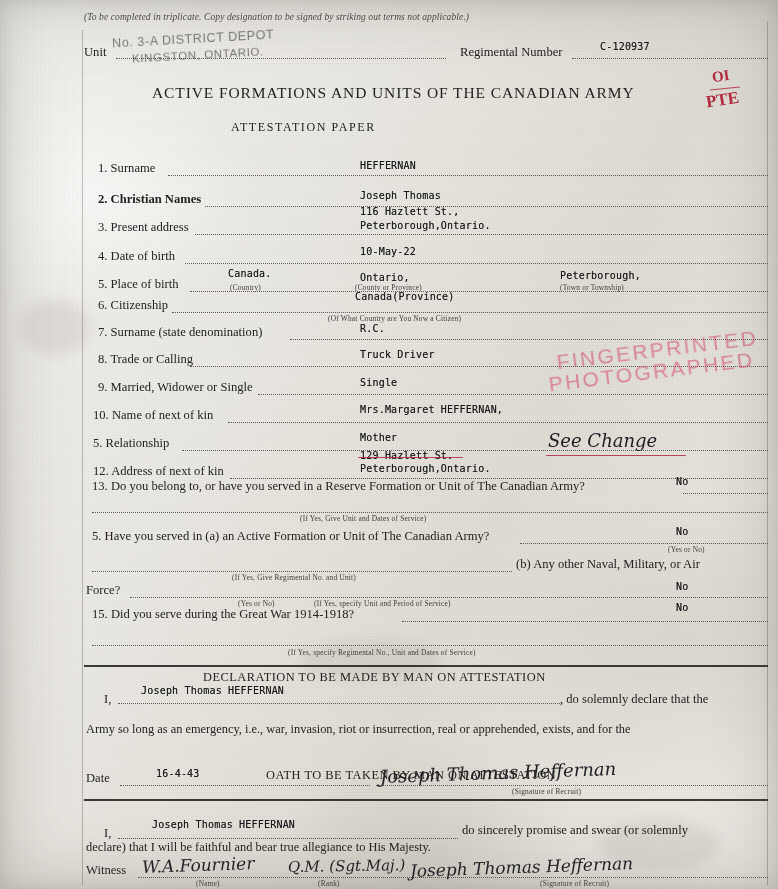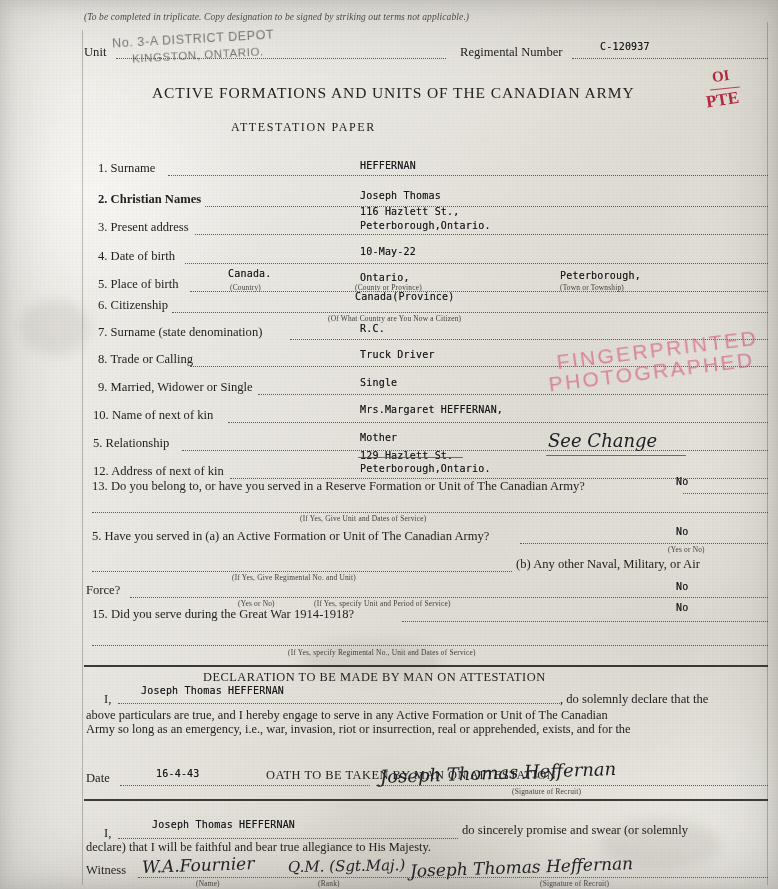--- a/index.html
+++ b/index.html
@@ -280,21 +280,20 @@
 
   <div class="abs rule thick" style="left:84px;top:665px;width:684px;"></div>
 
   <div class="abs printed section-head" style="left:203px;top:670px;">DECLARATION TO BE MADE BY MAN ON ATTESTATION</div>
 
   <div class="abs printed lbl" style="left:104px;top:692px;">I,</div>
   <div class="abs dots" style="left:118px;top:703px;width:444px;"></div>
   <div class="abs typed" style="left:141px;top:685px;">Joseph Thomas HEFFERNAN</div>
   <div class="abs printed lbl" style="left:560px;top:692px;">, do solemnly declare that the</div>
 
-  <div class="abs printed" style="left:86px;top:708px;font-size:12.4px;">above particulars are true, and I hereby engage to serve in any Active Formation or Unit of The Canadian</div>
   <div class="abs printed" style="left:86px;top:722px;font-size:12.4px;">Army so long as an emergency, i.e., war, invasion, riot or insurrection, real or apprehended, exists, and for the</div>
 
   <div class="abs printed lbl" style="left:86px;top:771px;">Date</div>
   <div class="abs dots" style="left:120px;top:785px;width:250px;"></div>
   <div class="abs typed" style="left:156px;top:768px;">16-4-43</div>
   <div class="abs dots" style="left:376px;top:785px;width:392px;"></div>
   <div class="abs hand" style="left:380px;top:762px;font-size:18px;transform:rotate(-2deg);">Joseph Thomas Heffernan</div>
   <div class="abs printed sublabel" style="left:512px;top:787px;">(Signature of Recruit)</div>
 
   <div class="abs rule thick" style="left:84px;top:799px;width:684px;"></div>

